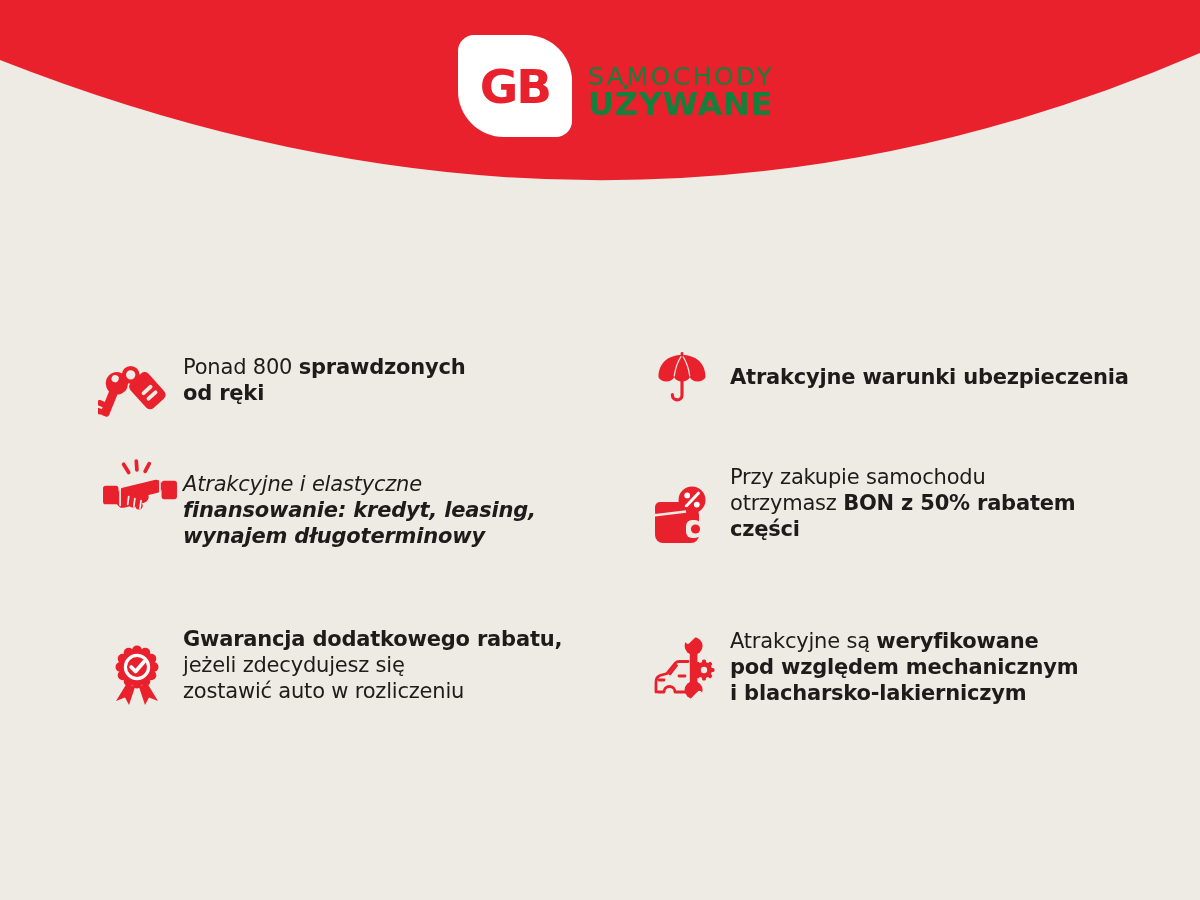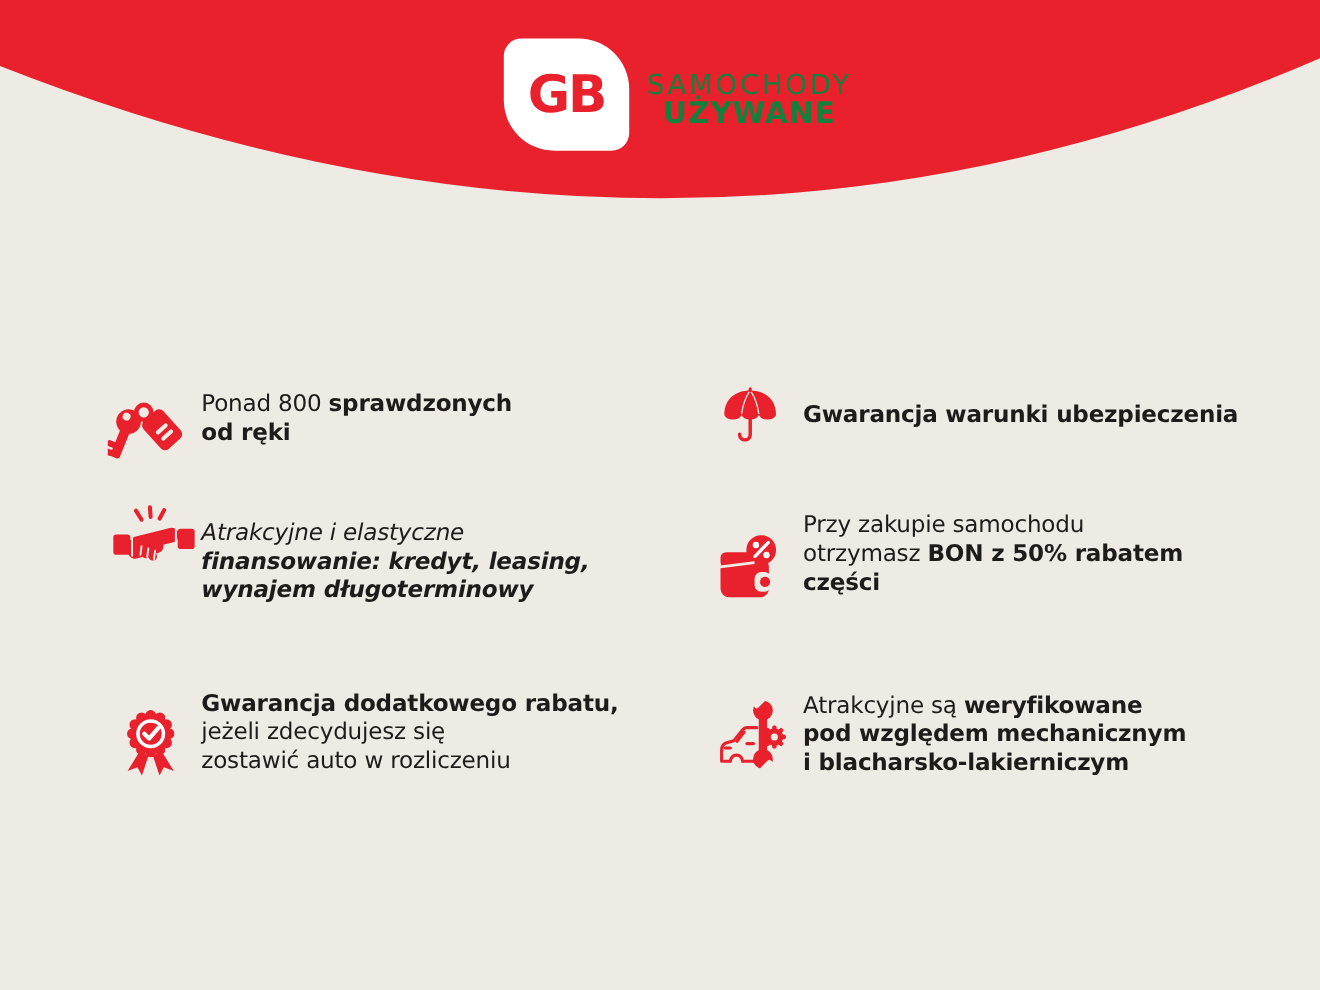--- a/index.html
+++ b/index.html
@@ -15,21 +15,21 @@
     position:absolute; left:458px; top:35px; width:114px; height:102px;
     background:#ffffff; border-radius:16px 46px 16px 46px;
     display:flex; align-items:center; justify-content:center;
   }
   .logo-gb {
     font-size:47px; font-weight:700; letter-spacing:-2px; color:#e8212c;
     line-height:1;
   }
   .brand-title { position:absolute; left:588px; top:63px; color:#15803d; }
   .brand-line1 { font-size:25px; font-weight:400; letter-spacing:2.5px; line-height:27px; }
-  .brand-line2 { font-size:27px; font-weight:700; letter-spacing:0.8px; line-height:28px;text-align:center; }
+  .brand-line2 { font-size:32px; font-weight:700; letter-spacing:0.8px; line-height:28px; }
   
   .feature { position:absolute; }
   .feature .icon { position:absolute; display:block; }
   .ftext { font-size:21px; line-height:26px; letter-spacing:-0.2px; }
   .fline { white-space:nowrap; }
   .seg-b { font-weight:700; }
   .col-l .ftext { margin-left:83px; }
   .col-r .ftext { margin-left:82px; }
   .f1 { left:100px; top:354px; } .f1 .icon { left:-2px; top:6px; }
   .f2 { left:100px; top:471px;font-style:italic; } .f2 .icon { left:2px;  top:-12px; }
@@ -143,21 +143,21 @@
     <svg class="icon" width="54" height="64" viewBox="0 0 62 64" xmlns="http://www.w3.org/2000/svg">
       <rect x="29.4" y="1" width="3.2" height="7" rx="1.6" fill="#e8212c"></rect>
       <path d="M4,30 A9.5,7 0 0 0 22,30 A9.5,7 0 0 0 40,30 A9.5,7 0 0 0 58,30 C58,13 46,4.5 31,4.5 C16,4.5 4,13 4,30 Z" fill="#e8212c"></path>
       <g stroke="#eeeae4" stroke-width="1.4" fill="none">
         <path d="M22,29 Q24,15 30,6"></path>
         <path d="M40,29 Q38,15 32,6"></path>
       </g>
       <path d="M31,27 V51 a5.5,5 0 0 1 -11,0 v-1" fill="none" stroke="#e8212c" stroke-width="3.6" stroke-linecap="round"></path>
     </svg>
     <div class="ftext">
-        <div class="fline"><span class="seg seg-b">Gwarancja warunki ubezpieczenia</span></div>
+        <div class="fline"><span class="seg seg-b">Atrakcyjne warunki ubezpieczenia</span></div>
       </div>
   </section>
 
   <section class="feature col-r f5">
     <svg class="icon" width="62" height="64" viewBox="0 0 62 64" xmlns="http://www.w3.org/2000/svg">
       <circle cx="39" cy="15" r="13.5" fill="#e8212c"></circle>
       <g>
         <circle cx="34.2" cy="10.4" r="2.9" fill="#ffffff"></circle>
         <circle cx="43.8" cy="19.6" r="2.9" fill="#ffffff"></circle>
         <path d="M32.6,21.8 L45.4,8.2" stroke="#ffffff" stroke-width="3" stroke-linecap="round"></path>

